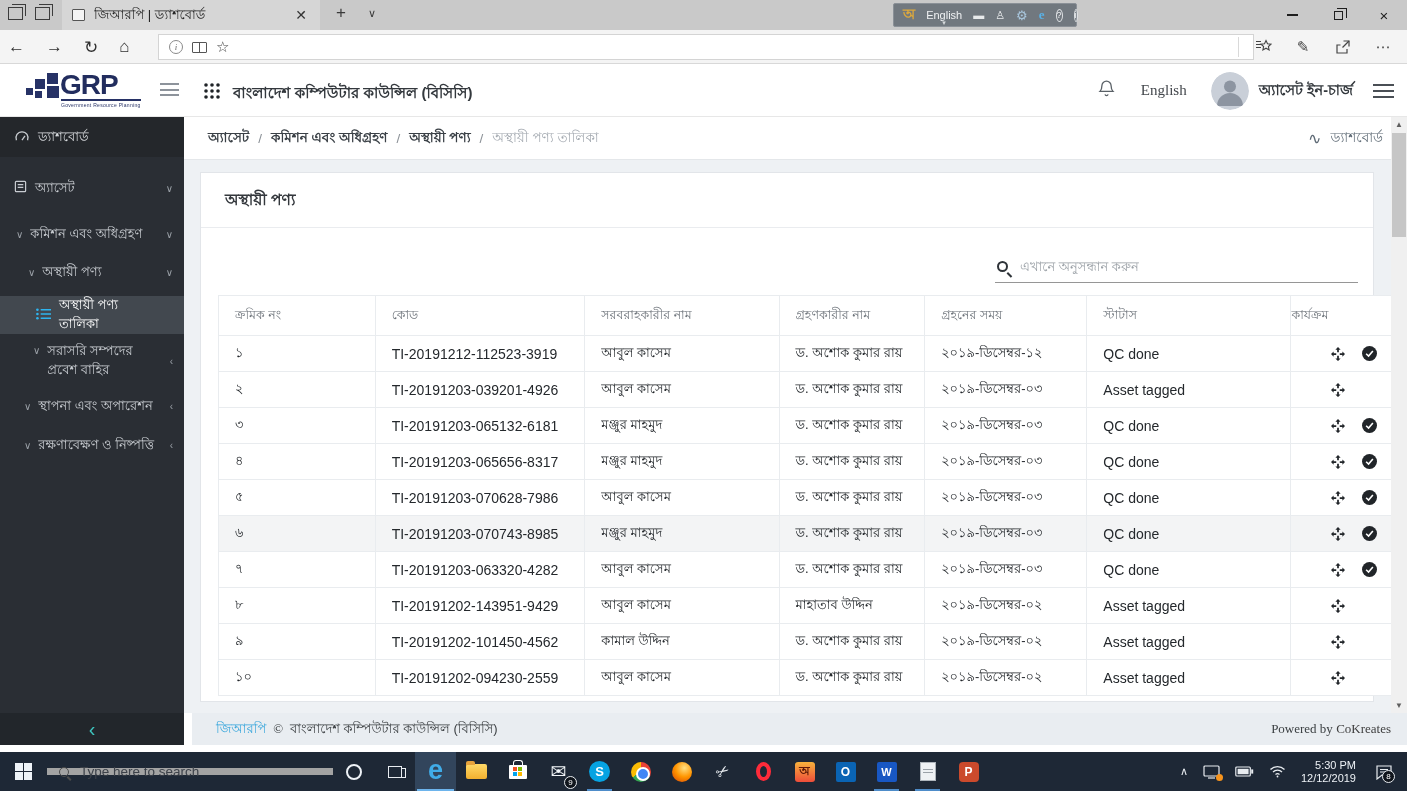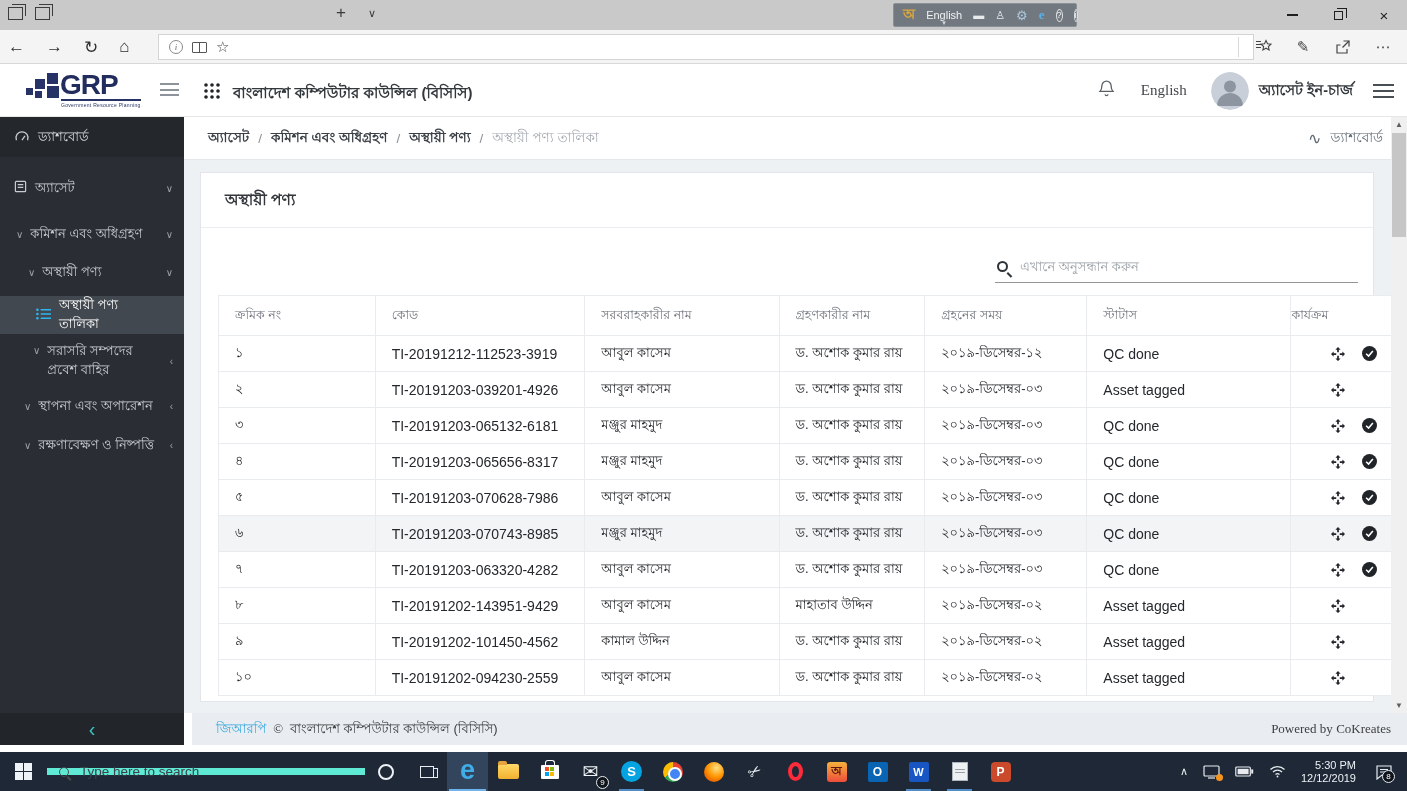--- a/index.html
+++ b/index.html
@@ -119,21 +119,21 @@
   
   .pfooter{position:absolute;left:192px;top:713px;width:1223px;height:32px;background:#e9edf1;display:flex;align-items:center;padding:0 24px;font-size:13px;color:#3c4043}
   .fbrand{color:#3aa7dc;margin-right:7px}
   .fcopy{margin-right:7px;font-family:"Liberation Serif",serif}
   .f-right{margin-left:auto;font-family:"Liberation Serif",serif}
   .f-right .cok{color:#404040}
 
   
   .taskbar{position:absolute;left:0;top:752px;width:1407px;height:39px;background:#1e2836;display:flex;align-items:stretch}
   .tstart{width:47px;display:flex;align-items:center;justify-content:center}
-  .tsearch{width:318px;margin:16px 0;background:#5eead4;display:flex;align-items:center;gap:11px;padding:0 12px}
+  .tsearch{width:286px;margin:16px 0;background:#a3a3a3;display:flex;align-items:center;gap:11px;padding:0 12px}
   .tmag{width:10px;height:10px;border:1.8px solid #4c4c4c;border-radius:50%;position:relative;flex:none}
   .tmag:after{content:"";position:absolute;left:8px;top:8px;width:5px;height:1.8px;background:#4c4c4c;transform:rotate(45deg);transform-origin:0 0}
   .tsearch input{border:none;outline:none;background:transparent;font-size:13.5px;color:#333;flex:1;font-family:inherit}
   .tsearch input::placeholder{color:#3c4149}
   .tico{width:41px;display:flex;align-items:center;justify-content:center;position:relative}
   .tico.activeslot{background:#32455c}
   .runline{position:absolute;bottom:0;left:8px;right:8px;height:2px;background:#4e8cc9}
   .activeslot .runline{left:2px;right:2px;background:#6db4ec}
   .cortana{width:16px;height:16px;border:2px solid #eef2f7;border-radius:50%}
   .taskview{width:14px;height:12px;border:1.4px solid #e8ecf0;position:relative}
@@ -167,20 +167,25 @@
   .notifwrap{position:relative;width:26px;height:26px;display:flex;align-items:center;justify-content:center}
 </style>
 </head>
 <body>
 
 <div class="tabbar">
   <div class="tabswitch">
     <span class="winmini"></span>
     <span class="winmini"></span>
   </div>
+  <div class="tab">
+    <span class="pgico"></span>
+    <span class="tabtitle">জিআরপি | ড্যাশবোর্ড</span>
+    <span class="tabclose">✕</span>
+  </div>
   <span class="newtab">+</span>
   <span class="tabchev">∨</span>
   <div class="avrobar">
     <span class="avro-a">অ</span>
     <span class="avro-lang">English</span>
     <span class="avro-ic">▬</span>
     <span class="avro-ic">♙</span>
     <span class="avro-gear">⚙</span>
     <span class="avro-e">e</span>
     <span class="avro-circ">?</span>

